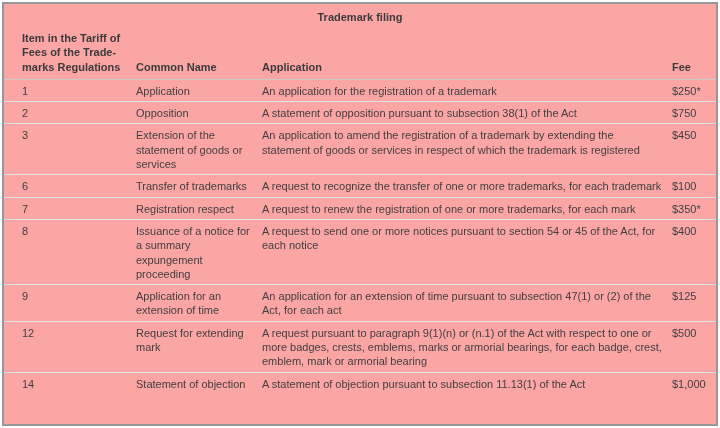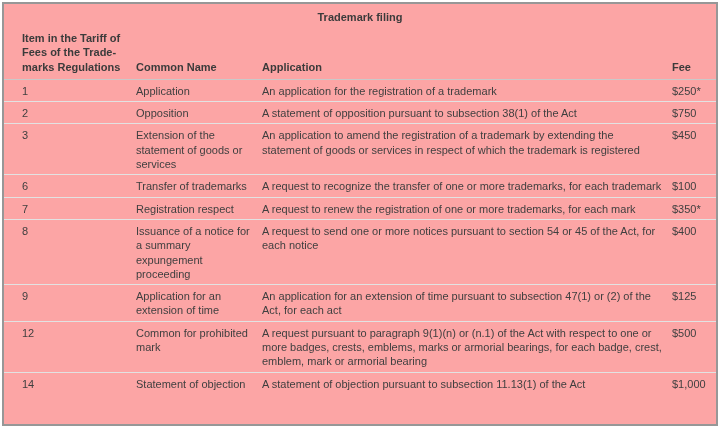--- a/index.html
+++ b/index.html
@@ -117,21 +117,21 @@
         <td>$400</td>
       </tr>
       <tr>
         <td>9</td>
         <td>Application for an extension of time</td>
         <td>An application for an extension of time pursuant to subsection 47(1) or (2) of the Act, for each act</td>
         <td>$125</td>
       </tr>
       <tr>
         <td>12</td>
-        <td>Common for prohibited mark</td>
+        <td>Request for extending mark</td>
         <td>A request pursuant to paragraph 9(1)(n) or (n.1) of the Act with respect to one or more badges, crests, emblems, marks or armorial bearings, for each badge, crest, emblem, mark or armorial bearing</td>
         <td>$500</td>
       </tr>
       <tr>
         <td>14</td>
         <td>Statement of objection</td>
         <td>A statement of objection pursuant to subsection 11.13(1) of the Act</td>
         <td>$1,000</td>
       </tr>
     </tbody>

